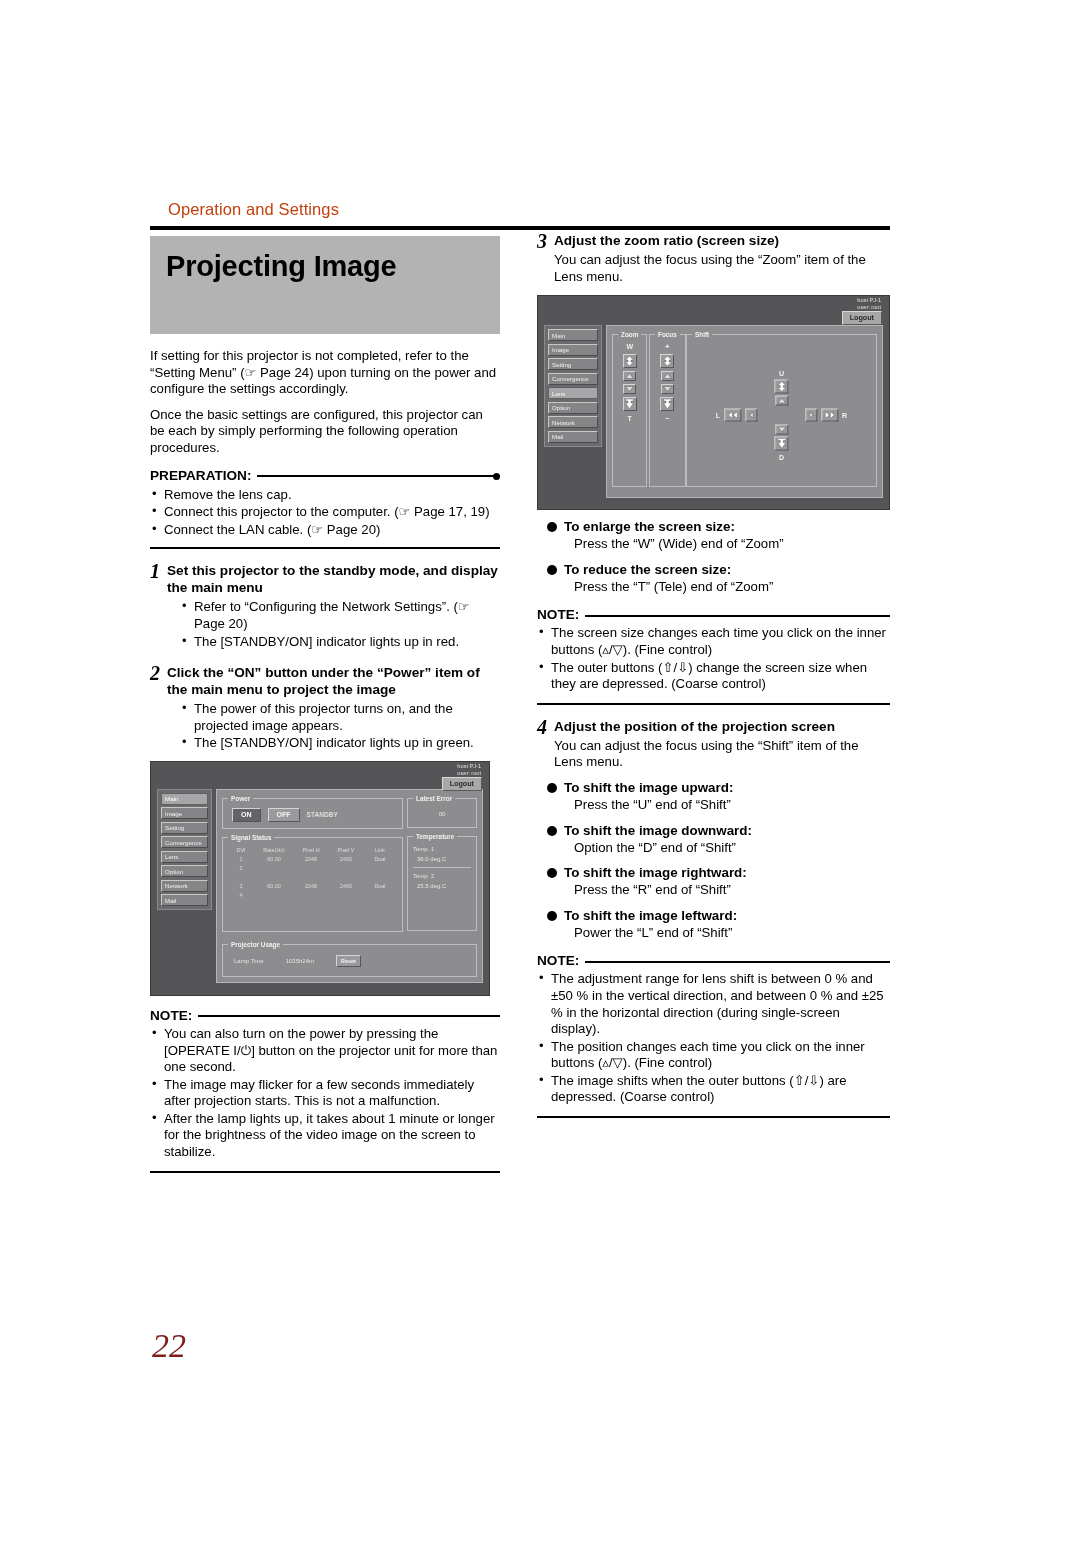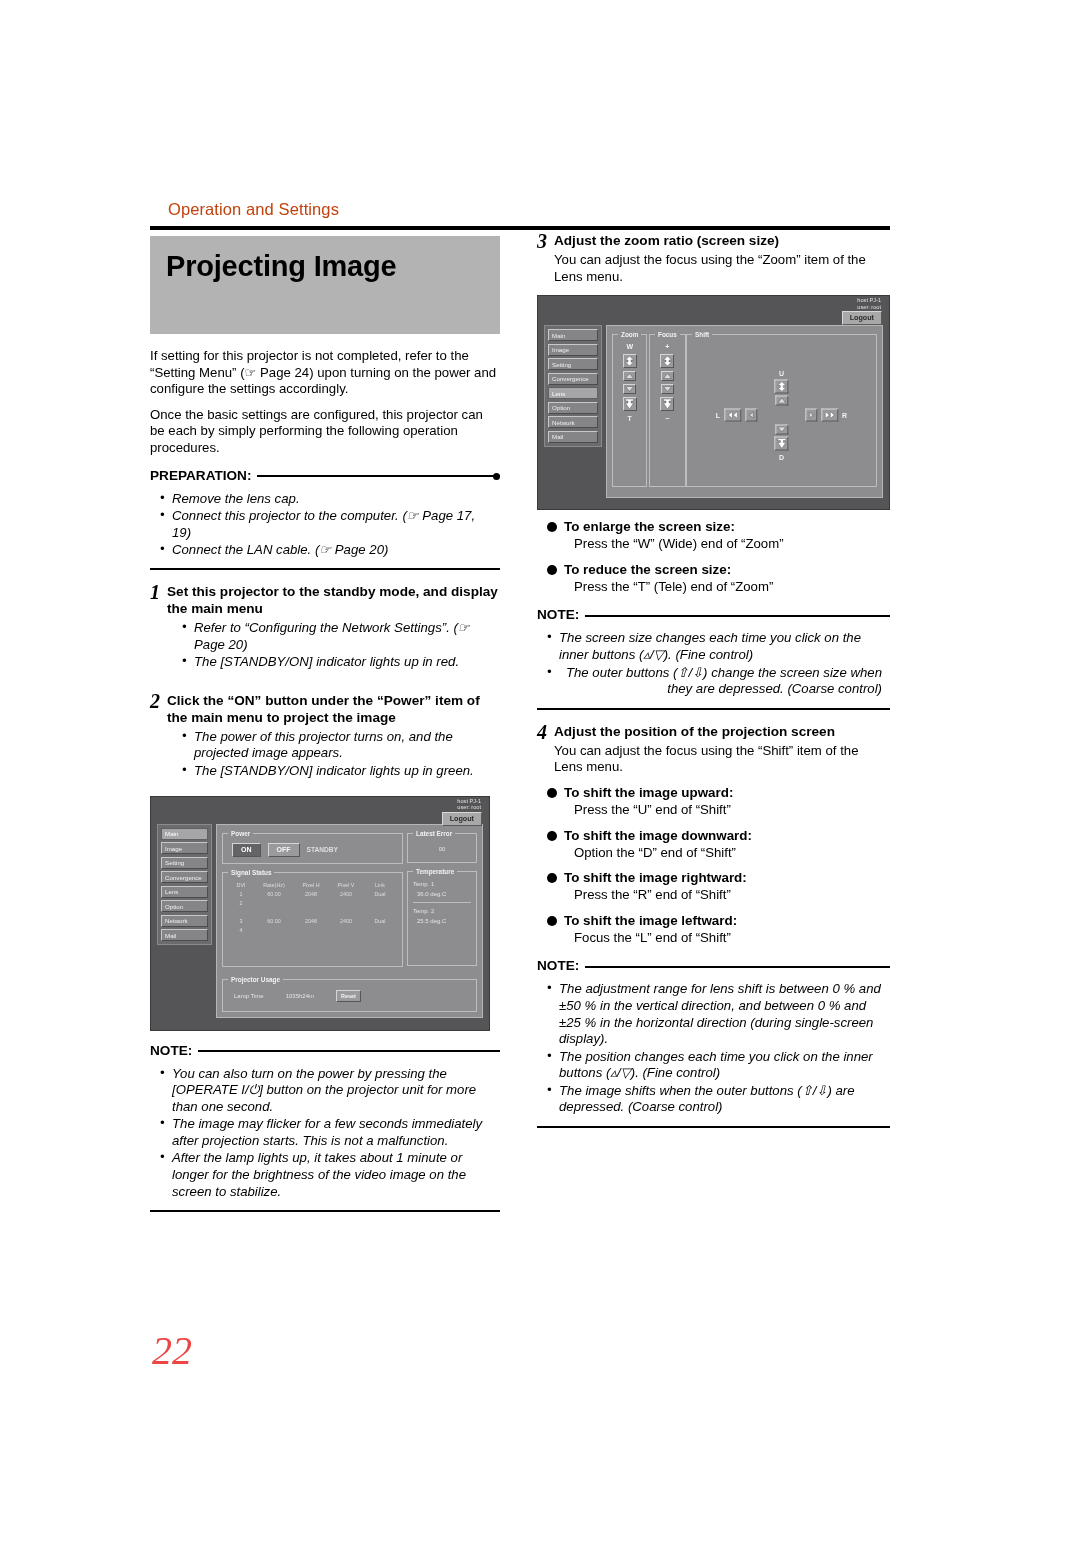--- a/index.html
+++ b/index.html
@@ -48,21 +48,21 @@
   .sec-rule-head .rule::after{
     content:""; position:absolute; right:0; top:-2.5px;
     width:7px; height:7px; border-radius:50%; background:#000;
   }
   .note-head {
     display:flex; align-items:center; gap:6px;
     font-size:13.6px; font-weight:bold; margin:12px 0 3px 0;
   }
   .note-head .rule { flex:1; height:2px; background:#000; position:relative; top:1px; }
 
-  ul.bullets { list-style:none; margin:8px; padding:0;font-style:italic; }
+  ul.bullets { list-style:none; margin:0; padding:0; }
   ul.bullets li {
     position:relative; padding-left:14px;
     font-size:13.2px; line-height:16.6px; margin-bottom:1px;
   }
   ul.bullets li::before {
     content:"\2022"; position:absolute; left:2px; top:-1px; font-size:13px;
   }
 
   .step { display:flex; gap:7px; margin-top:13px; }
   .step .num {
@@ -85,21 +85,21 @@
     content:""; position:absolute; left:0; top:4px;
     width:10px; height:10px; border-radius:50%; background:#000;
   }
   .dot-sub { font-size:13.2px; line-height:16.6px; margin:0 0 0 37px; }
 
   .bottom-rule { height:2px; background:#000; margin-top:10px; }
 
   .pageno {
     position:absolute; left:152px; top:1327px;
     font-family:"Liberation Serif", serif; font-style:italic;
-    font-size:40px; color:#ef4444;
+    font-size:34px; color:#7f1d1d;
   }
 
   
   .shot {
     position:relative; background:#555558; color:#e8e8e8;
     font-family:"Liberation Sans", sans-serif;
     overflow:hidden; border:1px solid #3a3a3c;
   }
   .shot .hdr { height:27px; position:relative; }
   .shot .hdr .hostinfo {
@@ -522,40 +522,40 @@
     <div class="dot-sub">Press the “W” (Wide) end of “Zoom”</div>
     <div class="dot-head">To reduce the screen size:</div>
     <div class="dot-sub">Press the “T” (Tele) end of “Zoom”</div>
 
     <div class="note-head">
       <span>NOTE:</span>
       <span class="rule"></span>
     </div>
     <ul class="bullets">
       <li>The screen size changes each time you click on the inner buttons (▵/▽). (Fine control)</li>
-      <li style="padding-left:14px;text-align:right;">The outer buttons (⇧/⇩) change the screen size when they are depressed. (Coarse control)</li>
+      <li style="padding-left:14px;">The outer buttons (⇧/⇩) change the screen size when they are depressed. (Coarse control)</li>
     </ul>
     <div class="bottom-rule"></div>
 
     <div class="step">
       <div class="num">4</div>
       <div class="step-body">
         <div class="step-title">Adjust the position of the projection screen</div>
         <div class="step-sub">You can adjust the focus using the “Shift” item of the Lens menu.</div>
       </div>
     </div>
 
     <div class="dot-head">To shift the image upward:</div>
     <div class="dot-sub">Press the “U” end of “Shift”</div>
     <div class="dot-head">To shift the image downward:</div>
     <div class="dot-sub">Option the “D” end of “Shift”</div>
     <div class="dot-head">To shift the image rightward:</div>
     <div class="dot-sub">Press the “R” end of “Shift”</div>
     <div class="dot-head">To shift the image leftward:</div>
-    <div class="dot-sub">Focus the “L” end of “Shift”</div>
+    <div class="dot-sub">Power the “L” end of “Shift”</div>
 
     <div class="note-head">
       <span>NOTE:</span>
       <span class="rule"></span>
     </div>
     <ul class="bullets">
       <li>The adjustment range for lens shift is between 0 % and ±50 % in the vertical direction, and between 0 % and ±25 % in the horizontal direction (during single-screen display).</li>
       <li>The position changes each time you click on the inner buttons (▵/▽). (Fine control)</li>
       <li style="padding-left:14px;">The image shifts when the outer buttons (⇧/⇩) are depressed. (Coarse control)</li>
     </ul>

